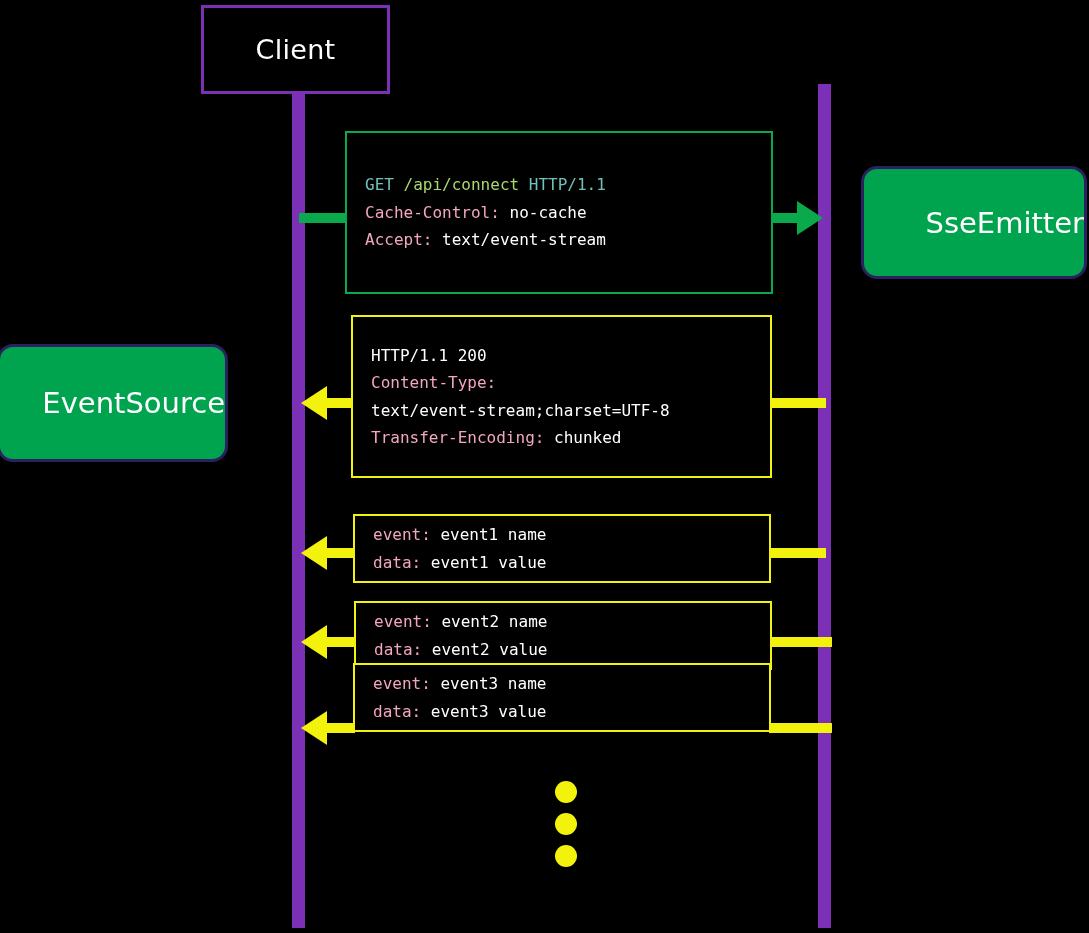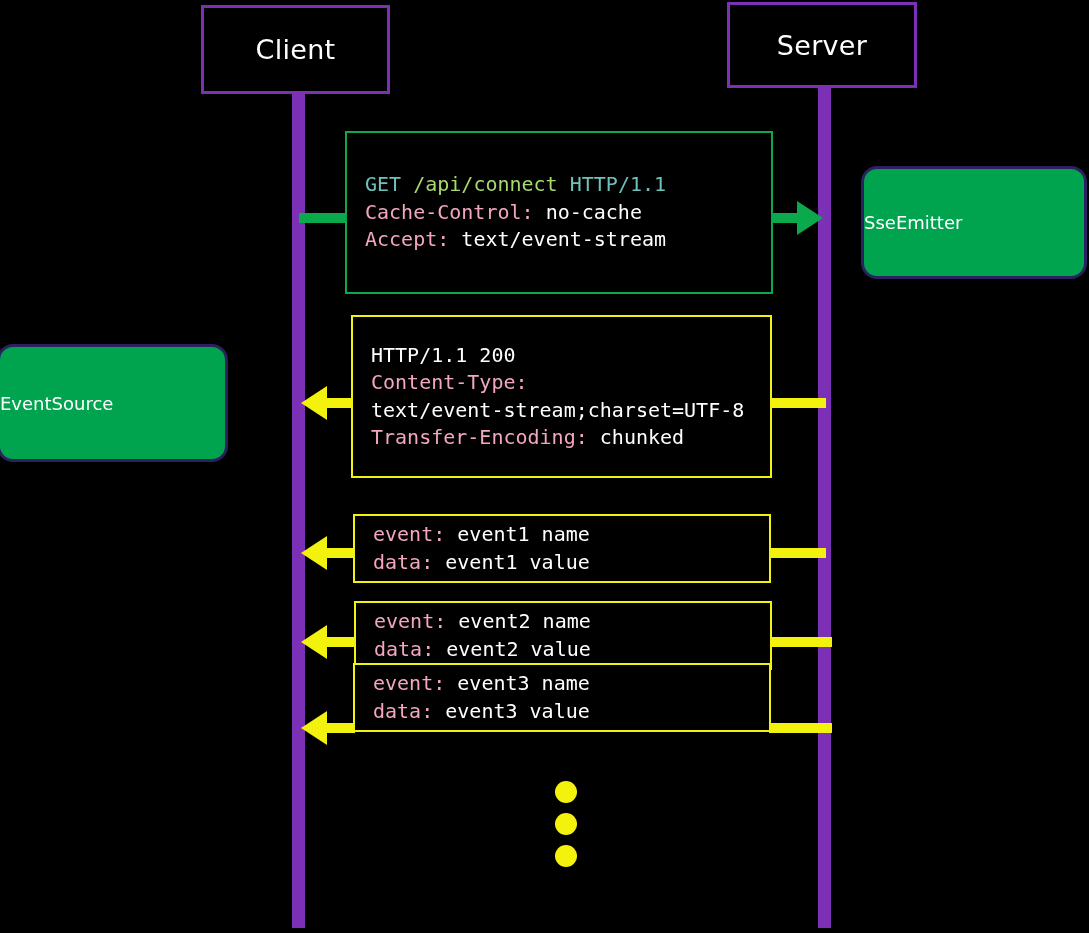--- a/index.html
+++ b/index.html
@@ -47,35 +47,35 @@
 
   
   .actor-box {
     position: absolute;
     box-sizing: border-box;
     background: #00a44f;
     border: 3px solid #2b2060;
     border-radius: 16px;
     display: flex;
     align-items: center;
-    justify-content: flex-start;
+    justify-content: flex-end;
     color: #ffffff;
     font-family: "DejaVu Sans", sans-serif;
-    font-size: 18px;
+    font-size: 29px;
   }
   #actor-eventsource { left: -3px; top: 344px; width: 231px; height: 118px; }
   #actor-sseemitter  { left: 861px; top: 166px; width: 226px; height: 113px; }
 
   
   .msgbox {
     position: absolute;
     box-sizing: border-box;
     background: #000000;
     font-family: "DejaVu Sans Mono", monospace;
-    font-size: 20px;
+    font-size: 16px;
     line-height: 27.5px;
     color: #ffffff;
     white-space: pre;
     padding: 0 0 0 18px;
     display: flex;
     flex-direction: column;
     justify-content: center;
   }
   .msgbox.green  { border: 2px solid #0aa94c; }
   .msgbox.yellow { border: 2px solid #f2f20d; }
@@ -122,23 +122,20 @@
 </head>
 <body>
 
 <div id="canvas">
 
   <div class="lifeline" id="lifeline-client"></div>
   <div class="lifeline" id="lifeline-server"></div>
 
   <div class="participant" id="participant-client">
     <span>Client</span>
-  </div>
-  <div class="participant" id="participant-server">
-    <span>Server</span>
   </div>
 
   <div class="actor-box" id="actor-eventsource">
     <span>EventSource</span>
   </div>
   <div class="actor-box" id="actor-sseemitter">
     <span>SseEmitter</span>
   </div>
 
   <div class="seg green" style="left:299px; top:213px; width:50px;"></div>

